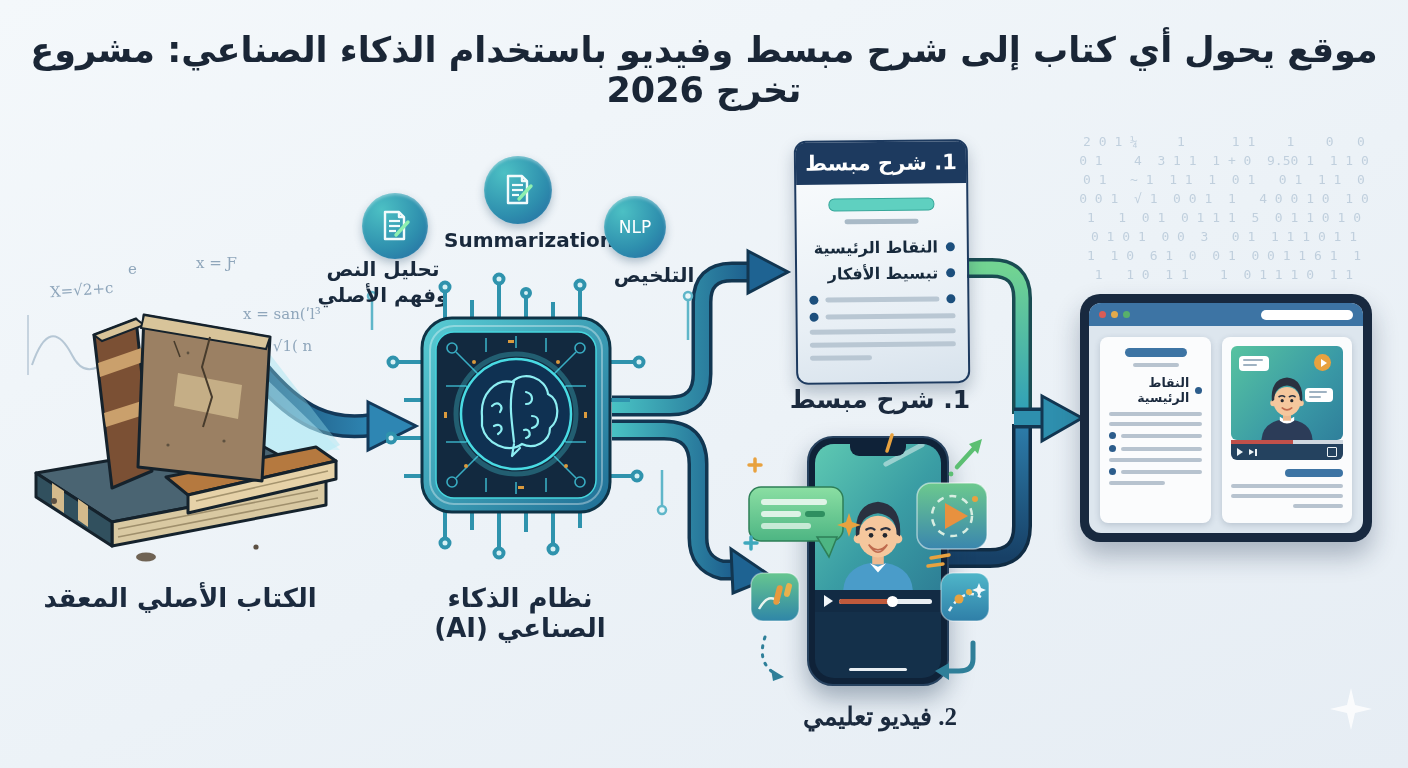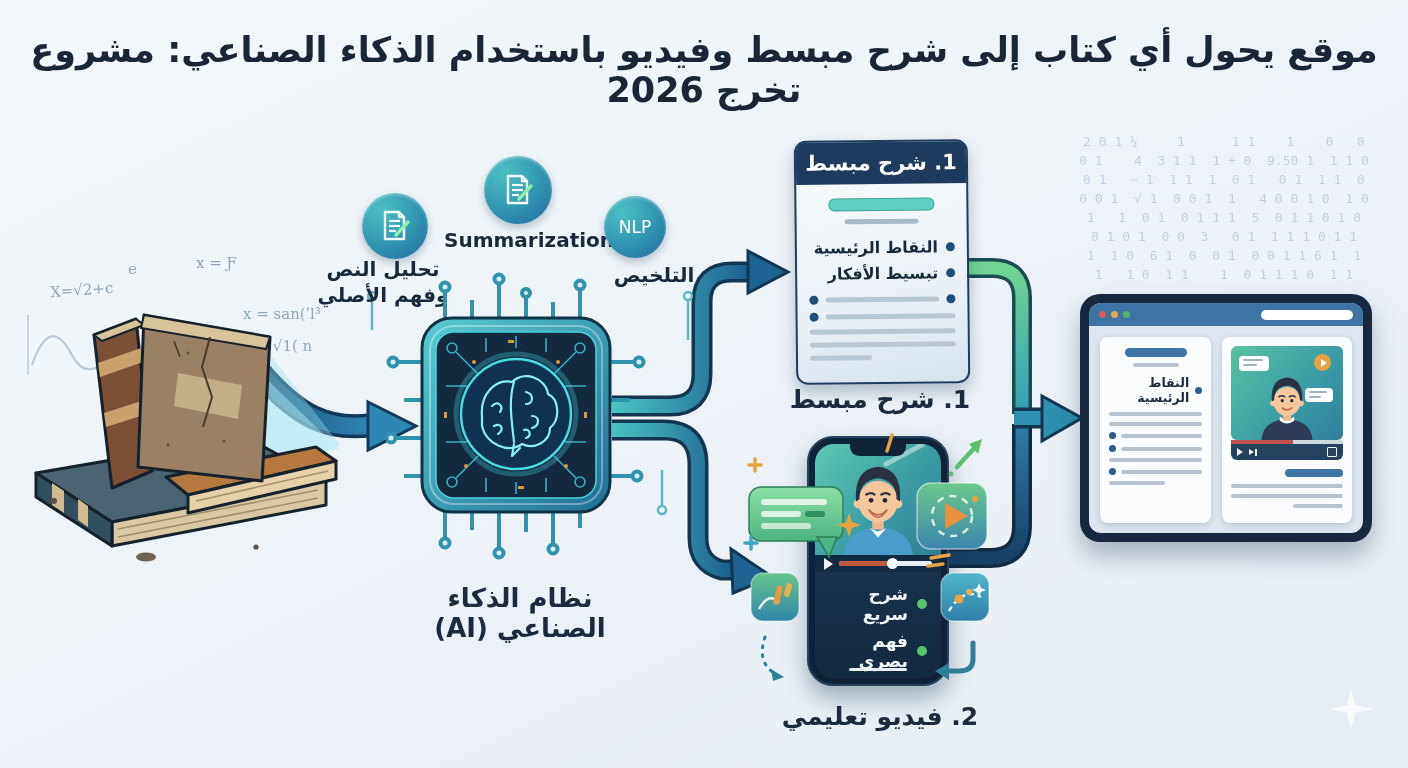--- a/index.html
+++ b/index.html
@@ -148,20 +148,21 @@
     <polyline points="192,92 184,122 194,152 185,182" stroke="#473b2c" stroke-width="2" fill="none"></polyline>
     <polyline points="156,96 162,112" stroke="#473b2c" stroke-width="1.6" fill="none"></polyline>
     <circle cx="150" cy="200" r="1.6" fill="#5e5140"></circle>
       <circle cx="206" cy="196" r="1.6" fill="#5e5140"></circle>
     <circle cx="170" cy="108" r="1.4" fill="#5e5140"></circle>
 
     <ellipse cx="128" cy="312" rx="10" ry="4.5" fill="#6f6354"></ellipse>
     <circle cx="36" cy="256" r="3" fill="#5c5043"></circle>
     <circle cx="238" cy="302" r="2.6" fill="#5c5043"></circle>
   </svg>
+  <div class="abs caption cap-26" style="left:40px;top:583px;width:280px;" dir="rtl">الكتاب الأصلي المعقد</div>
 
   <svg class="abs" style="left:0;top:0;z-index:2;" width="1408" height="768" viewBox="0 0 1408 768">
     <defs>
       <linearGradient id="gP1" x1="0" y1="0" x2="1" y2="0">
         <stop offset="0" stop-color="#49c3c4"></stop>
           <stop offset="1" stop-color="#1d5f8e"></stop>
       </linearGradient>
       <linearGradient id="gGreen" x1="0" y1="0" x2="0" y2="1">
         <stop offset="0" stop-color="#72d492"></stop>
           <stop offset="1" stop-color="#2f9fb8"></stop>
@@ -460,34 +461,24 @@
           <path d="M42,47 Q50,56 58,47 Q50,60 42,47 Z" fill="#fff" stroke="#bf6a4d" stroke-width="1.5"></path>
         </svg>
       </div>
       <div class="p-row">
         <span class="p-play"></span>
         <span class="p-track">
           <span class="p-fill"></span>
           <span class="p-knob"></span>
         </span>
       </div>
-      <div class="p-bullets">
-        <div class="p-b">
-          <span class="p-dot"></span>
-          <span class="p-txt">شرح سريع</span>
-        </div>
-        <div class="p-b">
-          <span class="p-dot"></span>
-          <span class="p-txt">فهم بصري</span>
-        </div>
-      </div>
       <div class="home-bar"></div>
     </div>
   </div>
-  <div class="abs caption cap-25" style="left:775px;top:702px;width:210px;" dir="rtl">2. فيديو تعليمي</div>
+  <div class="abs caption cap-25" style="left:775px;top:702px;width:210px;font-family:Liberation Serif, serif;" dir="rtl">2. فيديو تعليمي</div>
 
   <div class="abs tablet">
     <div class="tab-screen">
       <div class="tab-bar">
         <span class="wdot" style="background:#d95c55;"></span>
         <span class="wdot" style="background:#e3aa4b;"></span>
         <span class="wdot" style="background:#58b06b;"></span>
         <span class="addr"></span>
       </div>
       <div class="tab-body">

